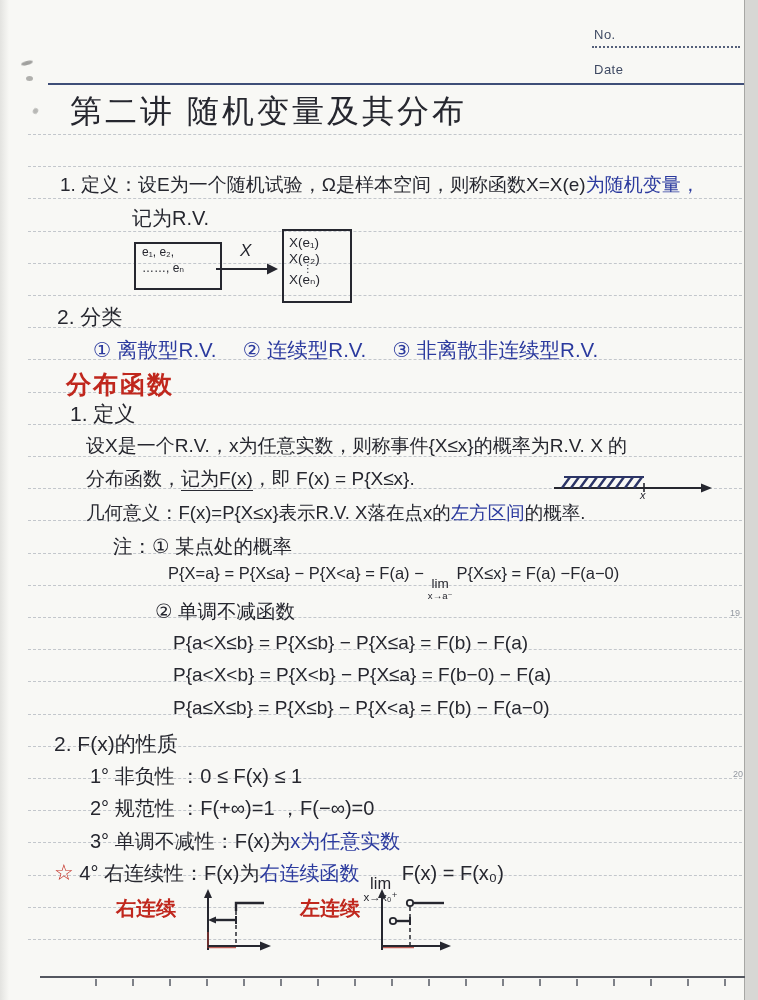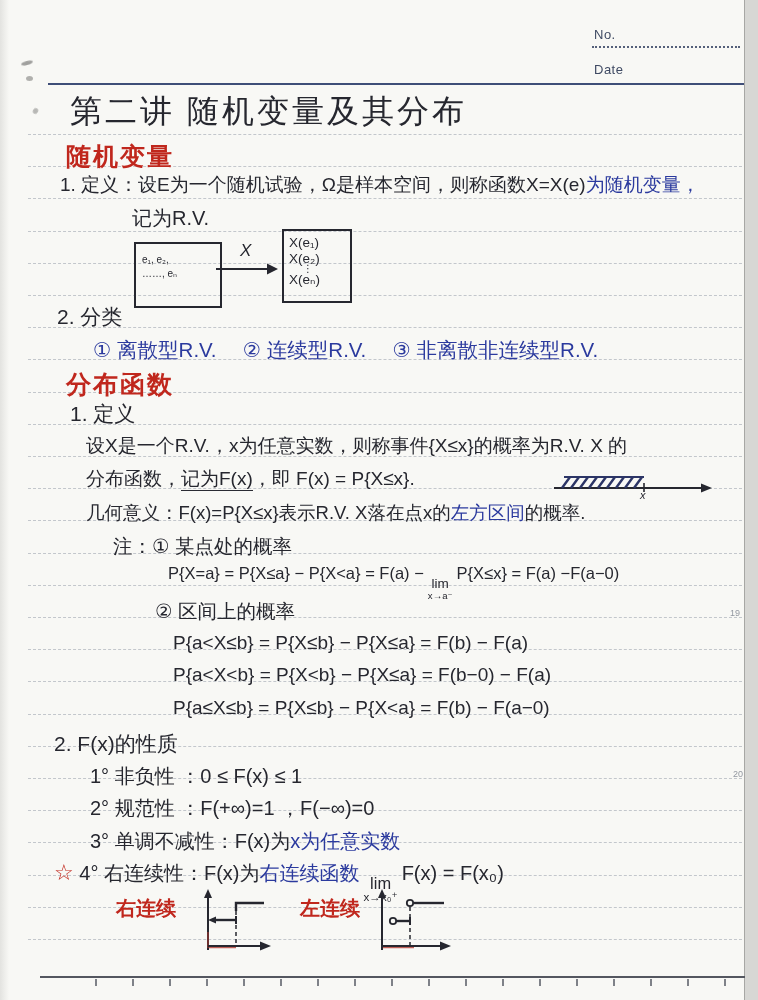--- a/index.html
+++ b/index.html
@@ -33,21 +33,21 @@
   .title{font-size:32px;font-weight:400;letter-spacing:3px;}
   .h-red{font-size:25px;font-weight:700;letter-spacing:2px;}
   .body19{font-size:19px;text-align:right;}
   .u{border-bottom:1.6px solid #2a2b33;padding-bottom:1px;}
   
   .lim{display:inline-flex;flex-direction:column;align-items:center;vertical-align:-9px;line-height:1;margin:0 4px;}
   .lim-top{font-size:.82em;}
   .lim-sub{font-size:.58em;margin-top:0px;}
   
   .mapbox{position:absolute;border:2px solid #26272f;background:transparent;
-    font-size:10px;line-height:1.35;padding:9px 6px;}
+    font-size:12px;line-height:1.35;padding:0 6px;}
   .mapbox .row{white-space:nowrap;}
   .dots-row{font-size:10px;line-height:6px;margin-left:14px;}
   svg{position:absolute;overflow:visible;}
 </style>
 </head>
 <body>
 
 <div class="page">
 
   <div class="edge-left"></div>
@@ -92,21 +92,20 @@
     </div>
 
   <div class="abs margin-num" style="left:730px;top:608px">19</div>
   <div class="abs margin-num" style="left:733px;top:769px">20</div>
 
   <div class="botline"></div>
   <div class="botticks"></div>
 
   <div class="abs title ink" style="left:70px;top:90px">第二讲  随机变量及其分布</div>
 
-  <div class="abs h-red red" style="left:66px;top:140px">随机变量</div>
 
   <div class="abs body19" style="left:60px;top:172px">
     <span class="ink">1. 定义：设E为一个随机试验，Ω是样本空间，则称函数X=X(e)</span><span class="blue">为随机变量，</span>
   </div>
   <div class="abs ink" style="left:132px;top:205px;font-size:20px">记为R.V.</div>
 
   <div class="mapbox" style="left:134px;top:242px;width:72px;height:44px">
     <div class="row">e₁, e₂,</div>
     <div class="row">……, eₙ</div>
   </div>
@@ -147,21 +146,21 @@
 
   <div class="abs ink" style="left:113px;top:533px;font-size:19.5px">注：① 某点处的概率</div>
 
   <div class="abs ink" style="left:168px;top:564px;font-size:16.5px">
     <span>P{X=a} = P{X≤a} − P{X&lt;a} = F(a) −</span><span class="lim">
         <span class="lim-top">lim</span>
         <span class="lim-sub">x→a⁻</span>
       </span><span>P{X≤x} = F(a) −F(a−0)</span>
   </div>
 
-  <div class="abs ink" style="left:155px;top:598px;font-size:19.5px">② 区间上的概率</div>
+  <div class="abs ink" style="left:155px;top:598px;font-size:19.5px">② 单调不减函数</div>
 
   <div class="abs ink body19" style="left:173px;top:632px">P{a&lt;X≤b} = P{X≤b} − P{X≤a} = F(b) − F(a)</div>
   <div class="abs ink body19" style="left:173px;top:664px">P{a&lt;X&lt;b} = P{X&lt;b} − P{X≤a} = F(b−0) − F(a)</div>
   <div class="abs ink body19" style="left:173px;top:697px">P{a≤X≤b} = P{X≤b} − P{X&lt;a} = F(b) − F(a−0)</div>
 
   <div class="abs ink" style="left:54px;top:730px;font-size:21px">2. F(x)的性质</div>
   <div class="abs ink" style="left:90px;top:763px;font-size:20px">1° 非负性 ：0 ≤ F(x) ≤ 1</div>
   <div class="abs ink" style="left:90px;top:795px;font-size:20px">2° 规范性 ：F(+∞)=1 ，F(−∞)=0</div>
   <div class="abs" style="left:90px;top:828px;font-size:20px">
     <span class="ink">3° 单调不减性：F(x)为</span><span class="blue">x为任意实数</span>

